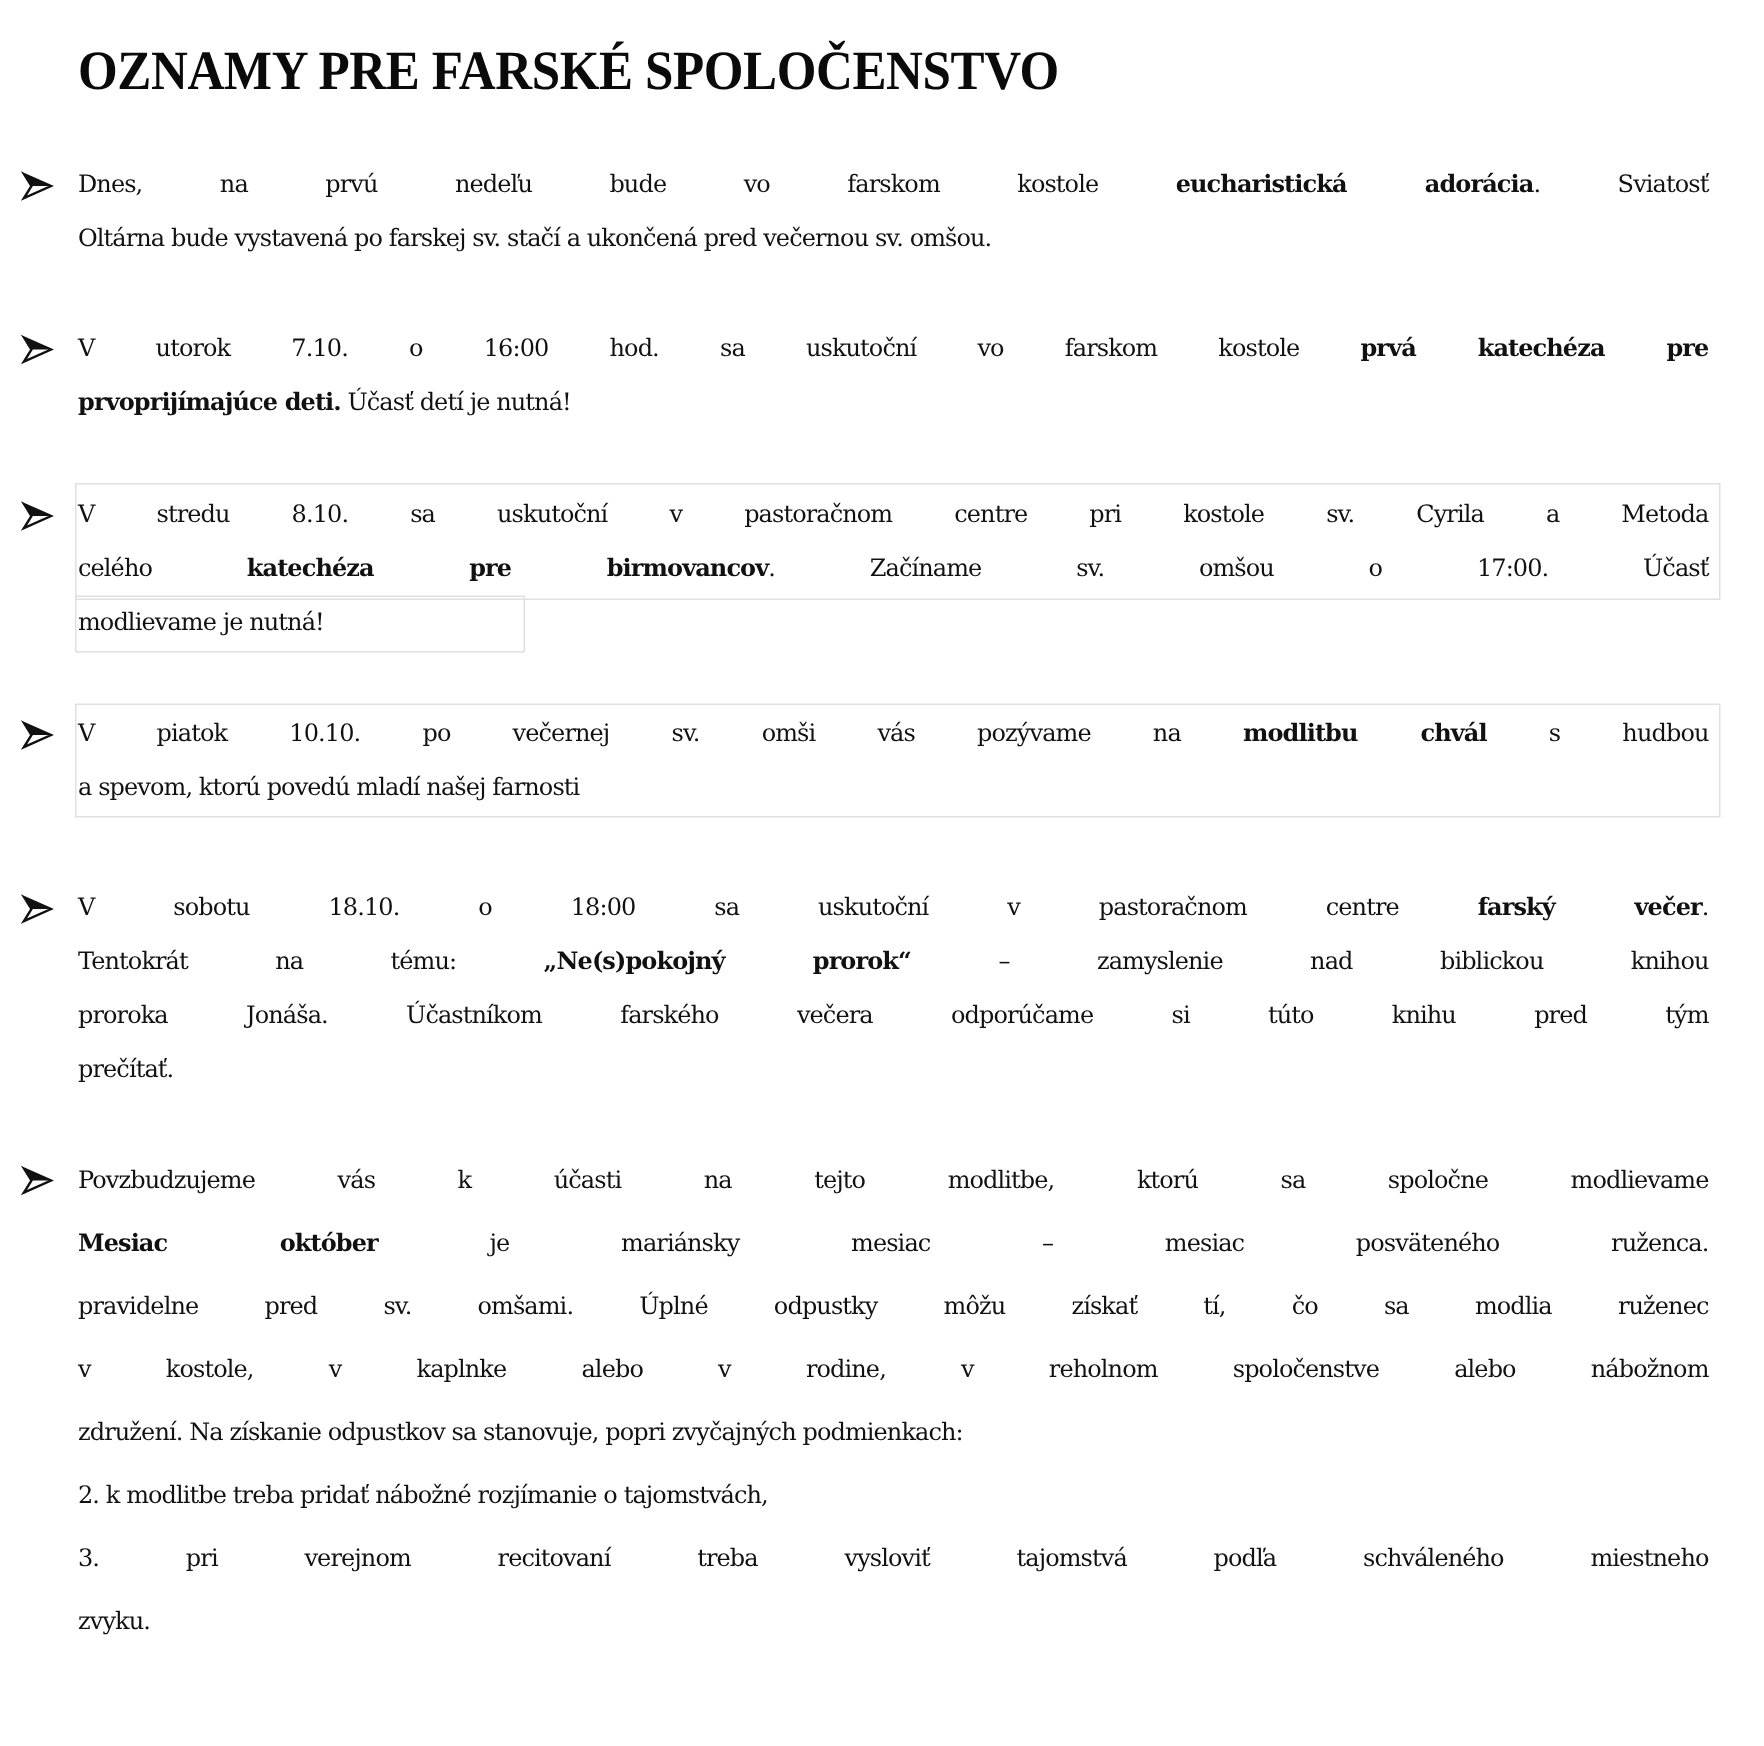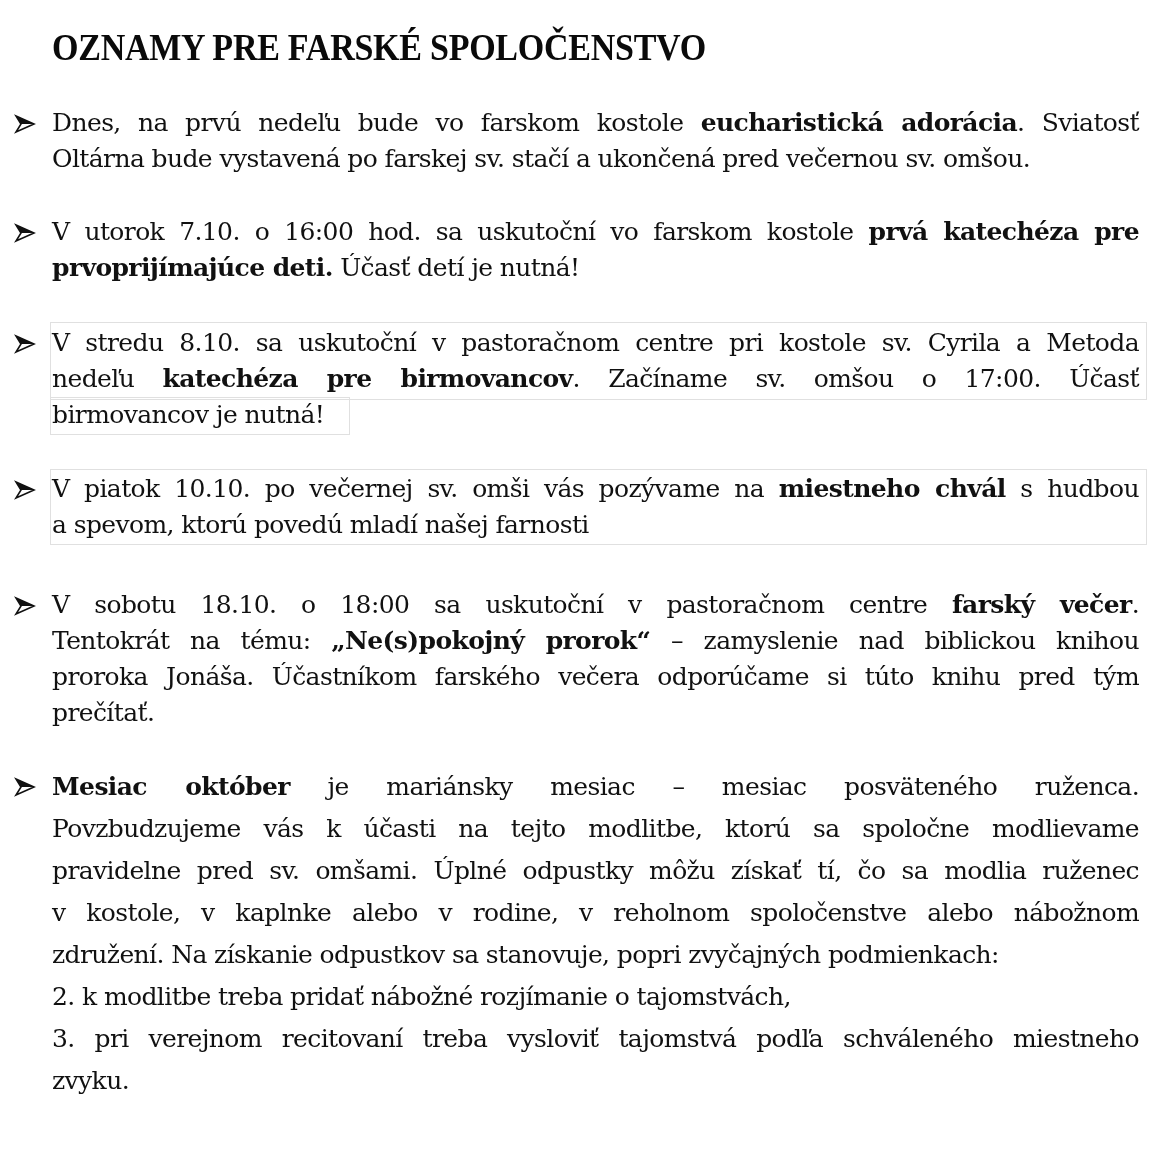--- a/index.html
+++ b/index.html
@@ -16,21 +16,21 @@
       transform: scaleX(0.92); transform-origin: left top;
       color: #0a0a0a;
     }
     .item { position: absolute; left: 0; width: 1176px; }
     .bullet {
       position: absolute; left: 14px; width: 22px; height: 22px;
     }
     .bullet svg { width: 22px; height: 22px; display: block; }
     .text {
       position: absolute; left: 52px; width: 1087px;
-      font-size: 25px; line-height: 36px;
+      font-size: 16px; line-height: 36px;
       text-align: justify; text-align-last: left;
       letter-spacing: -0.6px; word-spacing: 0px;
     }
     .text b { font-weight: bold; }
     .text .line { display: block; text-align: justify; text-align-last: justify; }
     .text .line.last { text-align-last: left; }
     .frame-box { position: absolute; border: 1px solid #e0e0e0; pointer-events: none; }
     .loose { line-height: 42px; }
   </style>
 </head>
@@ -69,35 +69,35 @@
   <div class="frame-box" style="left:50px; top:397px; width:298px; height:36px;"></div>
   <div class="item" style="top:325px">
     <div class="bullet" style="top:8px">
         <svg viewBox="0 0 22 22">
           <path d="M2 3 L20 11 L2 19 L7 11 Z" fill="none" stroke="#111" stroke-width="1.6" stroke-linejoin="miter"></path>
           <path d="M2 3 L20 11 L7 11 Z" fill="#111"></path>
         </svg>
       </div>
     <div class="text">
         <span class="line"><span>V stredu 8.10. sa uskutoční v pastoračnom centre pri kostole sv. Cyrila a Metoda</span></span>
-        <span class="line"><span>nedeľu </span><b>katechéza pre birmovancov</b><span>. Začíname sv. omšou o 17:00. Účasť</span></span>
-        <span class="line last"><span>birmovancov je nutná!</span></span>
+        <span class="line"><span>celého </span><b>katechéza pre birmovancov</b><span>. Začíname sv. omšou o 17:00. Účasť</span></span>
+        <span class="line last"><span>modlievame je nutná!</span></span>
       </div>
   </div>
 
   <div class="frame-box" style="left:50px; top:469px; width:1095px; height:74px;"></div>
   <div class="item" style="top:471px">
     <div class="bullet" style="top:8px">
         <svg viewBox="0 0 22 22">
           <path d="M2 3 L20 11 L2 19 L7 11 Z" fill="none" stroke="#111" stroke-width="1.6" stroke-linejoin="miter"></path>
           <path d="M2 3 L20 11 L7 11 Z" fill="#111"></path>
         </svg>
       </div>
     <div class="text">
-        <span class="line"><span>V piatok 10.10. po večernej sv. omši vás pozývame na </span><b>miestneho chvál</b><span> s hudbou</span></span>
+        <span class="line"><span>V piatok 10.10. po večernej sv. omši vás pozývame na </span><b>modlitbu chvál</b><span> s hudbou</span></span>
         <span class="line last"><span>a spevom, ktorú povedú mladí našej farnosti</span></span>
       </div>
   </div>
 
   <div class="item" style="top:587px">
     <div class="bullet" style="top:8px">
         <svg viewBox="0 0 22 22">
           <path d="M2 3 L20 11 L2 19 L7 11 Z" fill="none" stroke="#111" stroke-width="1.6" stroke-linejoin="miter"></path>
           <path d="M2 3 L20 11 L7 11 Z" fill="#111"></path>
         </svg>
@@ -111,22 +111,22 @@
   </div>
 
   <div class="item" style="top:766px">
     <div class="bullet" style="top:10px">
         <svg viewBox="0 0 22 22">
           <path d="M2 3 L20 11 L2 19 L7 11 Z" fill="none" stroke="#111" stroke-width="1.6" stroke-linejoin="miter"></path>
           <path d="M2 3 L20 11 L7 11 Z" fill="#111"></path>
         </svg>
       </div>
     <div class="text loose">
+        <span class="line"><span>Povzbudzujeme vás k účasti na tejto modlitbe, ktorú sa spoločne modlievame</span></span>
         <span class="line"><b>Mesiac október</b><span> je mariánsky mesiac – mesiac posväteného ruženca.</span></span>
-        <span class="line"><span>Povzbudzujeme vás k účasti na tejto modlitbe, ktorú sa spoločne modlievame</span></span>
         <span class="line"><span>pravidelne pred sv. omšami. Úplné odpustky môžu získať tí, čo sa modlia ruženec</span></span>
         <span class="line"><span>v kostole, v kaplnke alebo v rodine, v reholnom spoločenstve alebo nábožnom</span></span>
         <span class="line" style="text-align-last: left;"><span>združení. Na získanie odpustkov sa stanovuje, popri zvyčajných podmienkach:</span></span>
         <span class="line" style="text-align-last: left;"><span>2. k modlitbe treba pridať nábožné rozjímanie o tajomstvách,</span></span>
         <span class="line"><span>3. pri verejnom recitovaní treba vysloviť tajomstvá podľa schváleného miestneho</span></span>
         <span class="line last"><span>zvyku.</span></span>
       </div>
   </div>
 </div>
 

